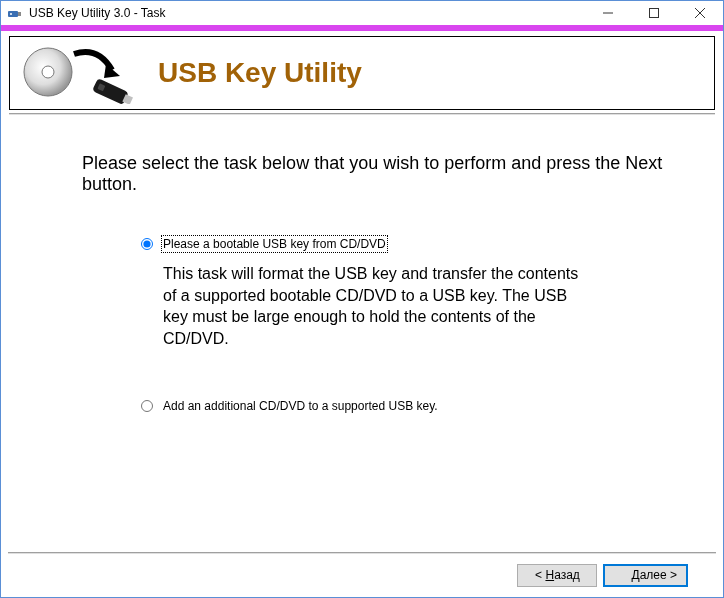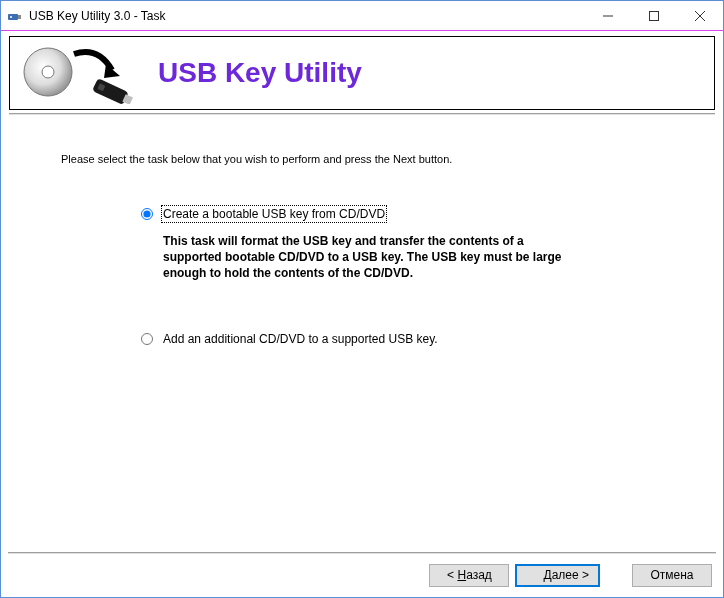--- a/index.html
+++ b/index.html
@@ -11,21 +11,21 @@
       height: 598px;
       overflow: hidden;
       border: 1px solid #5a8fd6;
     }
     .titlebar {
       height: 30px;
       background: #fff;
       display: flex;
       align-items: center;
       padding-left: 6px;
-      border-bottom: 1px solid #d946ef;
+      border-bottom: 6px solid #d946ef;
     }
     .titlebar-icon {
       width: 16px; height: 16px;
       margin-right: 6px;
       display: inline-flex;
       align-items: center;
       justify-content: center;
     }
     .titlebar-text {
       font-size: 12px;
@@ -60,36 +60,37 @@
     }
     .banner-art {
       width: 120px;
       height: 62px;
       position: relative;
       flex-shrink: 0;
     }
     .header-title {
       font-size: 28px;
       font-weight: bold;
-      color: #6d28d9;
+      color: #a16207;
       margin-left: 18px;
     }
     .divider {
       margin: 3px 8px 0 8px;
       height: 2px;
       background: linear-gradient(#808080, #fff);
     }
 
     .content {
       padding: 38px 50px 0 60px;
       color: #000;
     }
     .instruction {
-      font-size: 11px;
+      font-size: 18px;
       margin-bottom: 42px;
+      margin-left: 21px;
     }
     .options {
       padding-left: 80px;
       padding-right: 30px;
     }
     .option-group {
       margin-bottom: 50px;
     }
     .radio-row {
       display: flex;
@@ -102,25 +103,24 @@
       height: 12px;
     }
     .radio-label {
       font-size: 12px;
     }
     .radio-label.focused {
       outline: 1px dotted #000;
       outline-offset: 1px;
     }
     .option-desc {
-      font-size: 12px;
+      font-size: 16px;
       padding-left: 22px;
       line-height: 1.35;
       max-width: 440px;
-      font-weight: bold;
     }
 
     .footer {
       position: absolute;
       bottom: 0;
       left: 0;
       right: 0;
       height: 46px;
       display: flex;
       align-items: center;
@@ -219,21 +219,21 @@
 <div class="divider"></div>
 
 <div class="content">
   <div class="instruction">Please select the task below that you wish to perform and press the Next button.</div>
 
   <div class="options">
 
     <div class="option-group">
       <label class="radio-row">
         <input type="radio" name="task" class="radio-input" checked="" style="">
-        <span class="radio-label focused">Create a bootable USB key from CD/DVD</span>
+        <span class="radio-label focused">Please a bootable USB key from CD/DVD</span>
       </label>
       <div class="option-desc">This task will format the USB key and transfer the contents of a supported bootable CD/DVD to a USB key.  The USB key must be large enough to hold the contents of the CD/DVD.</div>
     </div>
 
     <div class="option-group">
       <label class="radio-row">
         <input type="radio" name="task" class="radio-input" style="">
         <span class="radio-label">Add an additional CD/DVD to a supported USB key.</span>
       </label>
     </div>
@@ -241,14 +241,13 @@
   </div>
 </div>
 
 <div class="footer">
   <div class="footer-divider"></div>
   <div class="btn-group">
     <button class="btn"><span>&lt; </span><span class="underline">Н</span><span>азад</span></button>
     <button class="btn default"><span class="underline">Д</span><span>алее &gt;</span></button>
   </div>
   <div class="gap"></div>
-  <button class="btn">Отмена</button>
 </div>
 
 </body></html>

